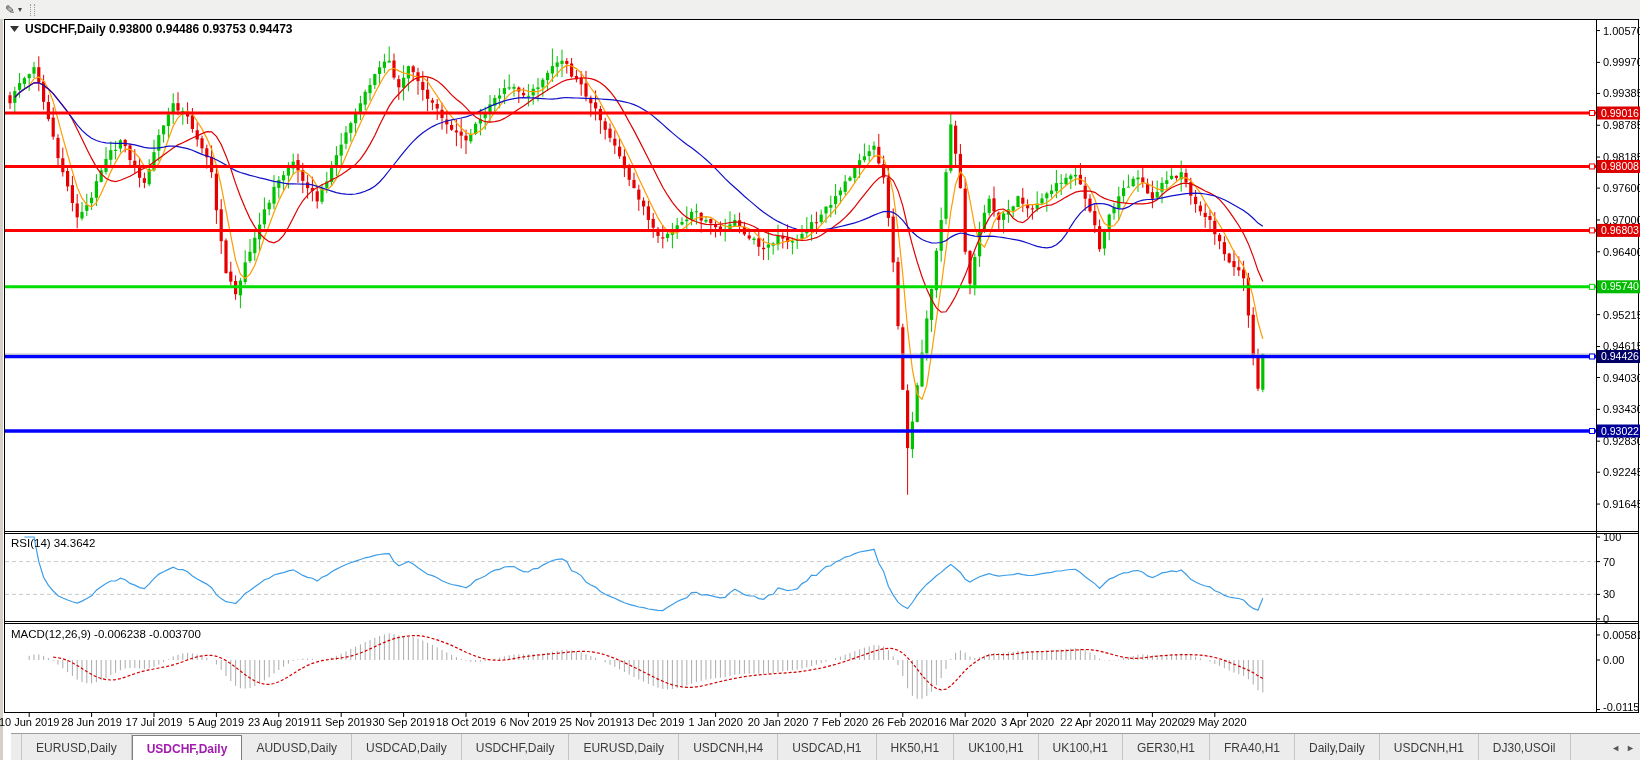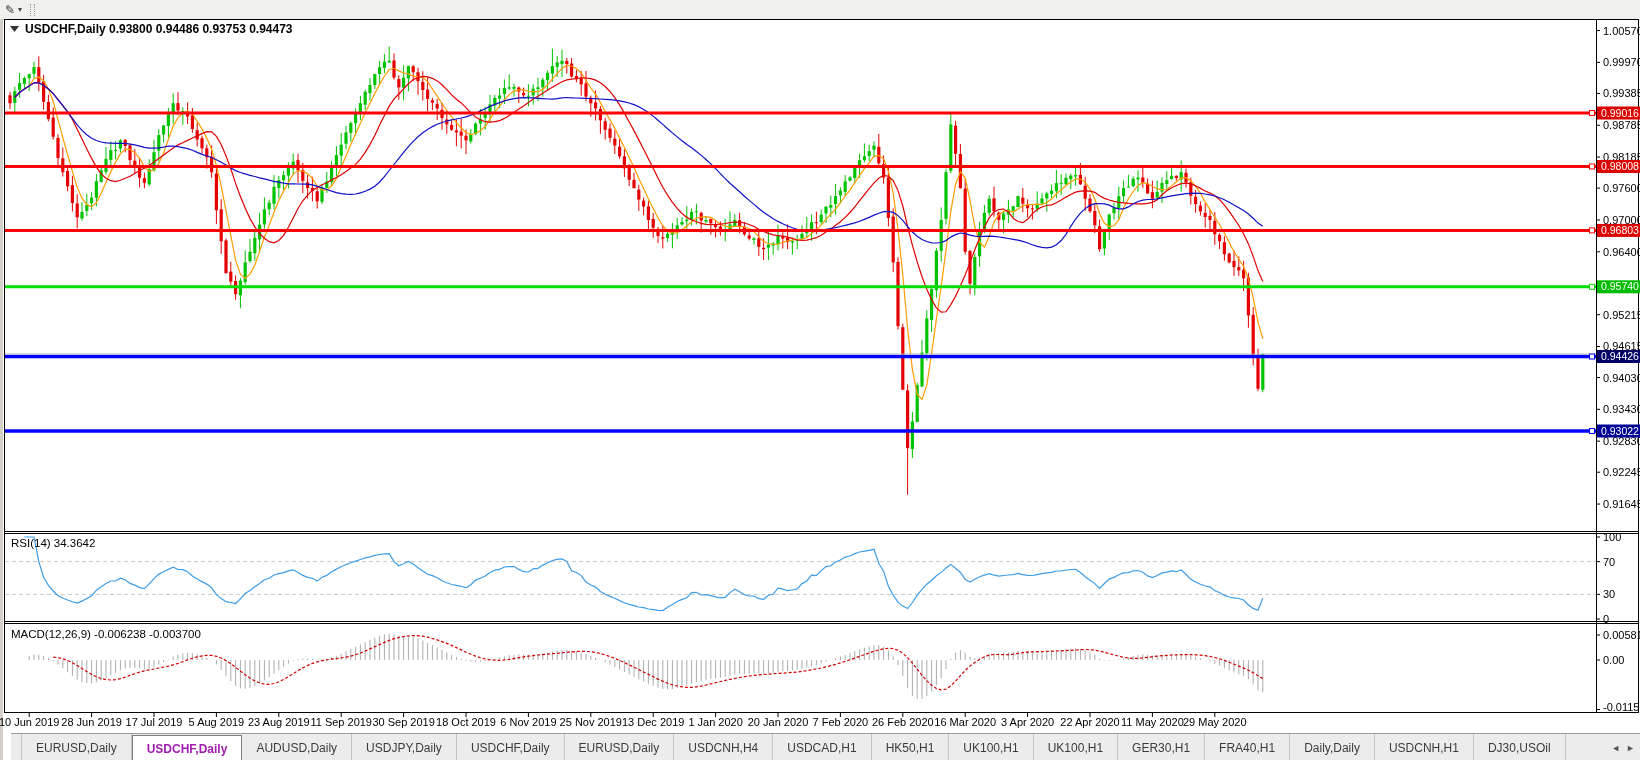--- a/index.html
+++ b/index.html
@@ -971,21 +971,21 @@
       <text x="11" y="638" font-family="&quot;Liberation Sans&quot;,sans-serif" font-size="11.5" fill="#000">MACD(12,26,9) -0.006238 -0.003700</text>
     </g>
   </svg>
 
 <div class="tabbar">
   <span class="pad"></span>
   <span style="display:flex">
       <span class="tab">EURUSD,Daily</span>
       <span class="tab active">USDCHF,Daily</span>
       <span class="tab">AUDUSD,Daily</span>
-      <span class="tab">USDJPY,Daily</span>
+      <span class="tab">USDCAD,Daily</span>
       <span class="tab">USDCHF,Daily</span>
       <span class="tab">EURUSD,Daily</span>
       <span class="tab">USDCNH,H4</span>
       <span class="tab">USDCAD,H1</span>
       <span class="tab">HK50,H1</span>
       <span class="tab">UK100,H1</span>
       <span class="tab">UK100,H1</span>
       <span class="tab">GER30,H1</span>
       <span class="tab">FRA40,H1</span>
       <span class="tab">Daily,Daily</span>

